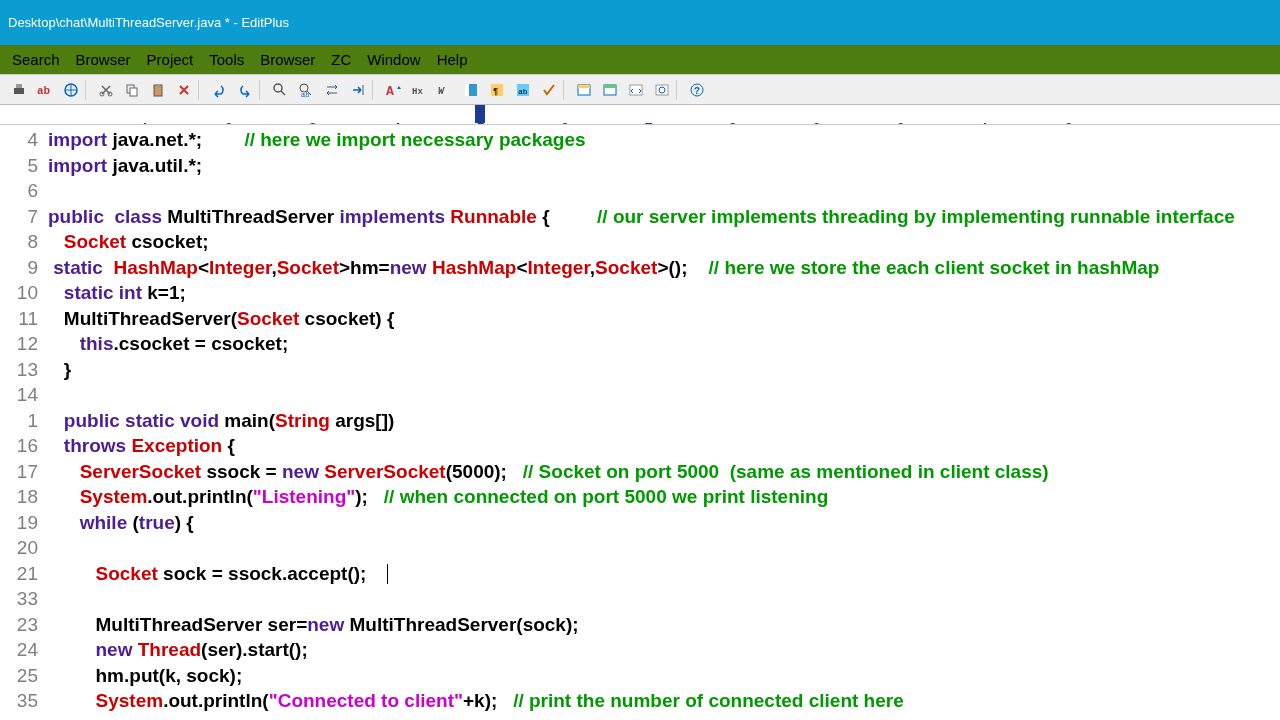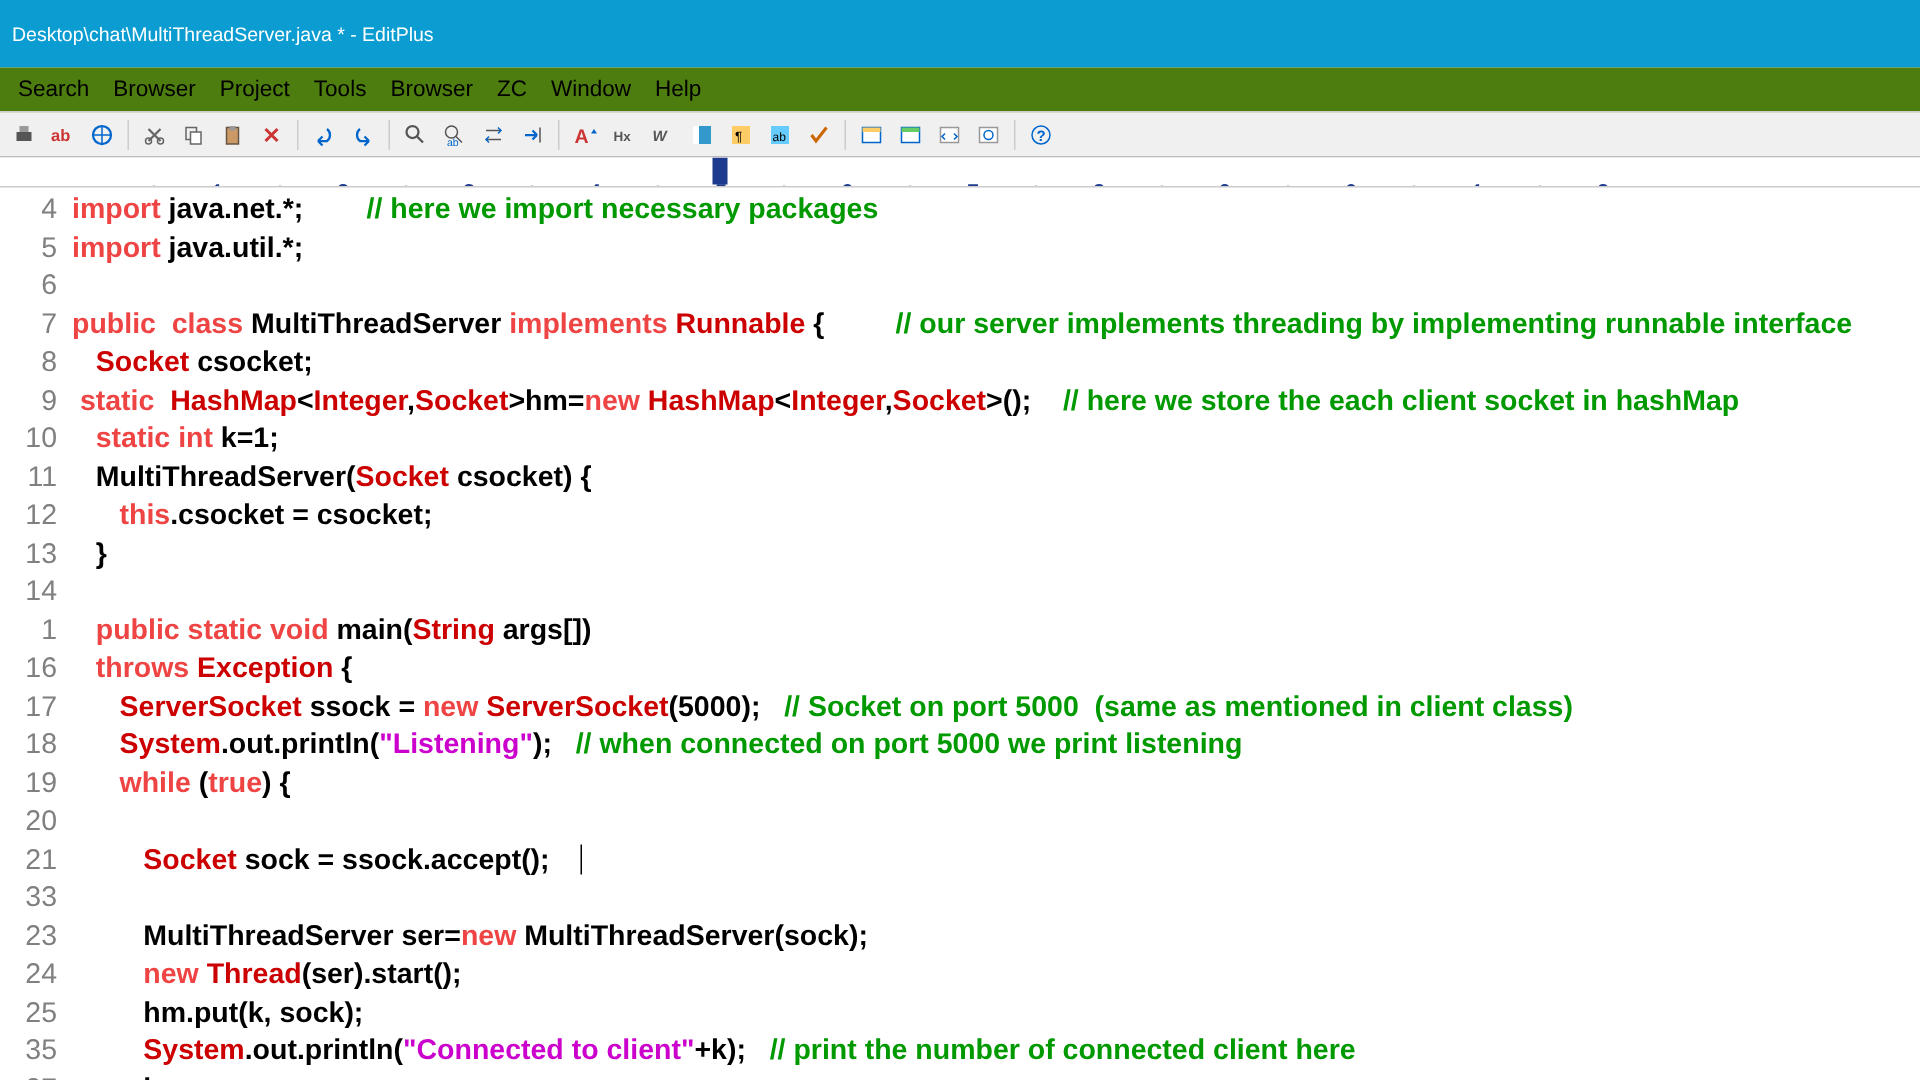--- a/index.html
+++ b/index.html
@@ -3,32 +3,32 @@
 <meta charset="utf-8">
 <style>
 * { margin: 0; padding: 0; box-sizing: border-box; }
 body { font-family: Tahoma, sans-serif; font-size: 12px; background: #fff; overflow: hidden; width: 1280px; height: 720px; }
 
 .titlebar { background: #0b9dd1; color: #fff; height: 45px; display: flex; align-items: center; padding: 0 8px; font-size: 13px; }
 .menubar { background: #4d7c0f; border-bottom: 1px solid #ccc; display: flex; padding: 2px 4px; height: 30px; align-items: center; font-size: 15px; }
 .menubar .menu-item { padding: 4px 8px; cursor: pointer; }
 
 .toolbar { background: #f0f0f0; border-bottom: 1px solid #bbb; display: flex; padding: 3px 4px; height: 30px; align-items: center; gap: 2px; }
-.toolbar .tb-btn { width: 24px; height: 22px; display: flex; align-items: center; justify-content: center; cursor: pointer; border: 1px solid transparent; }
+.toolbar .tb-btn { width: 24px; height: 22px; display: flex; align-items: center; justify-content: flex-end; cursor: pointer; border: 1px solid transparent; font-family: Liberation Mono, monospace; }
 .toolbar .sep { width: 1px; height: 20px; background: #ccc; margin: 0 3px; }
 
 .ruler { background: #fff; border-bottom: 1px solid #ccc; height: 20px; position: relative; font-family: "Courier New", monospace; font-size: 14px; color: #1c3b8e; font-weight: bold; overflow: hidden; white-space: pre; padding-left: 48px; letter-spacing: 0; }
 .ruler .col-mark { position: absolute; top: 0; left: 475px; background: #1c3b8e; color: #fff; width: 10px; height: 18px; display: flex; align-items: center; justify-content: center; }
 
 .editor-wrap { display: flex; height: calc(720px - 28px - 30px - 30px - 20px); overflow: hidden; }
 .gutter { width: 48px; background: #fff; text-align: right; padding-right: 10px; font-family: Arial, sans-serif; font-size: 19px; color: #808080; line-height: 25.5px; padding-top: 2px; user-select: none; }
 .code { flex: 1; font-family: Arial, sans-serif; font-size: 19px; line-height: 25.5px; padding-top: 2px; white-space: pre; overflow: hidden; position: relative; }
 .code-line { min-height: 25.5px; }
 
-.kw { color: #ef4444; font-weight: bold; }
+.kw { color: #4c1d95; font-weight: bold; }
 .type { color: #cc0000; font-weight: bold; }
 .comment { color: #009900; font-weight: bold; }
 .str { color: #cc00cc; font-weight: bold; }
 .plain { color: #000; font-weight: bold; text-align: right; }
 
 .cursor { display: inline-block; width: 1.5px; height: 20px; background: #000; animation: blink 1s infinite; vertical-align: middle; margin-left: 10px; }
 @keyframes blink { 50% { opacity: 0; } }
 
 svg { display: block; }
 </style>

